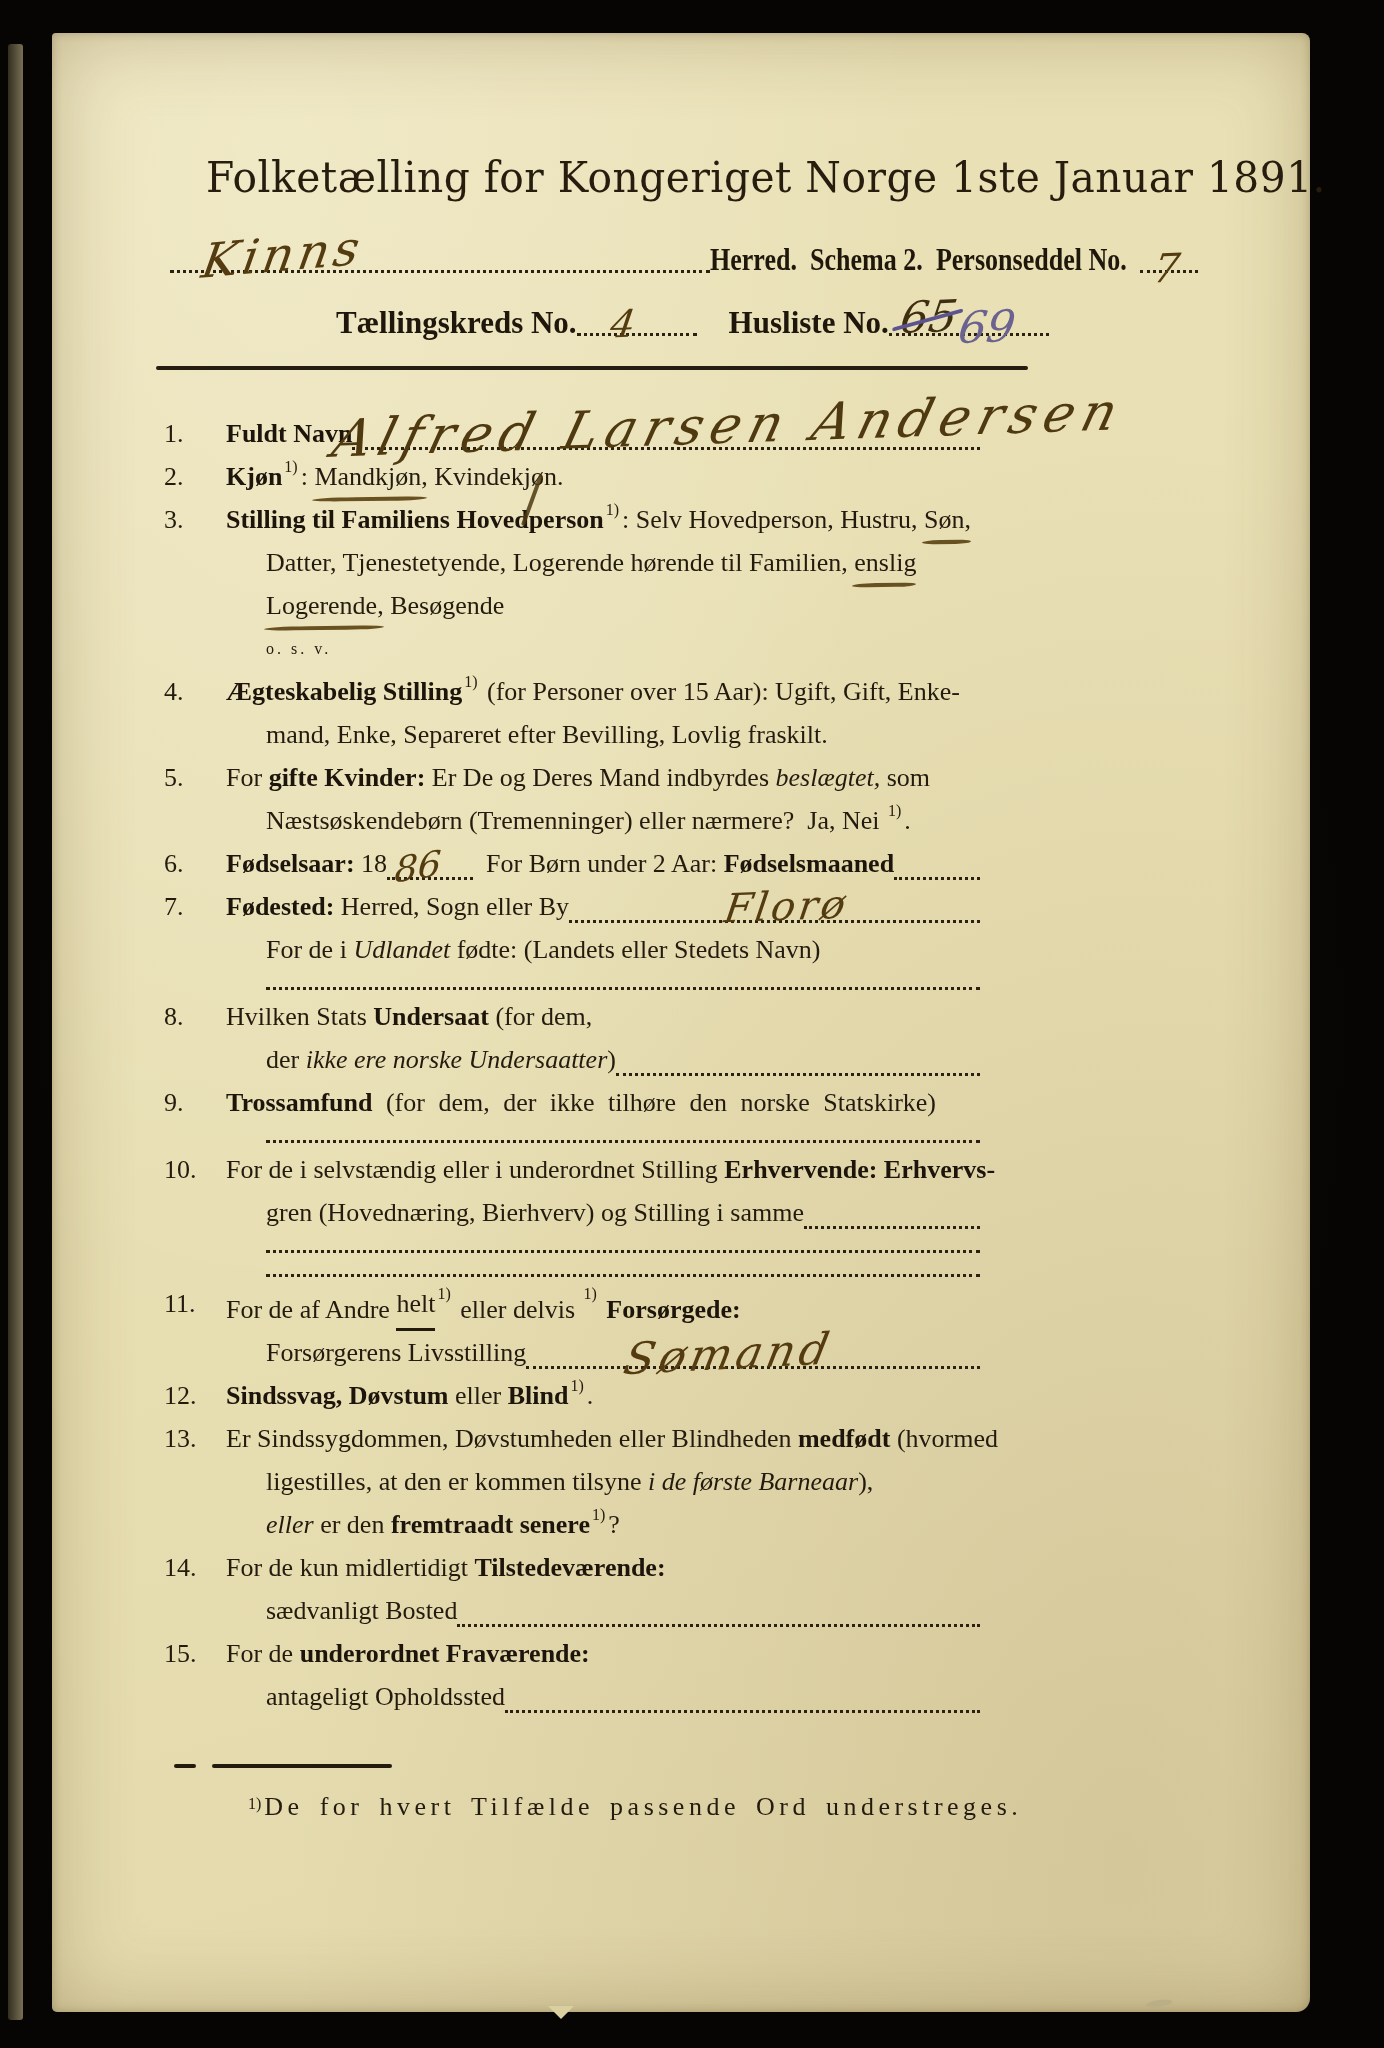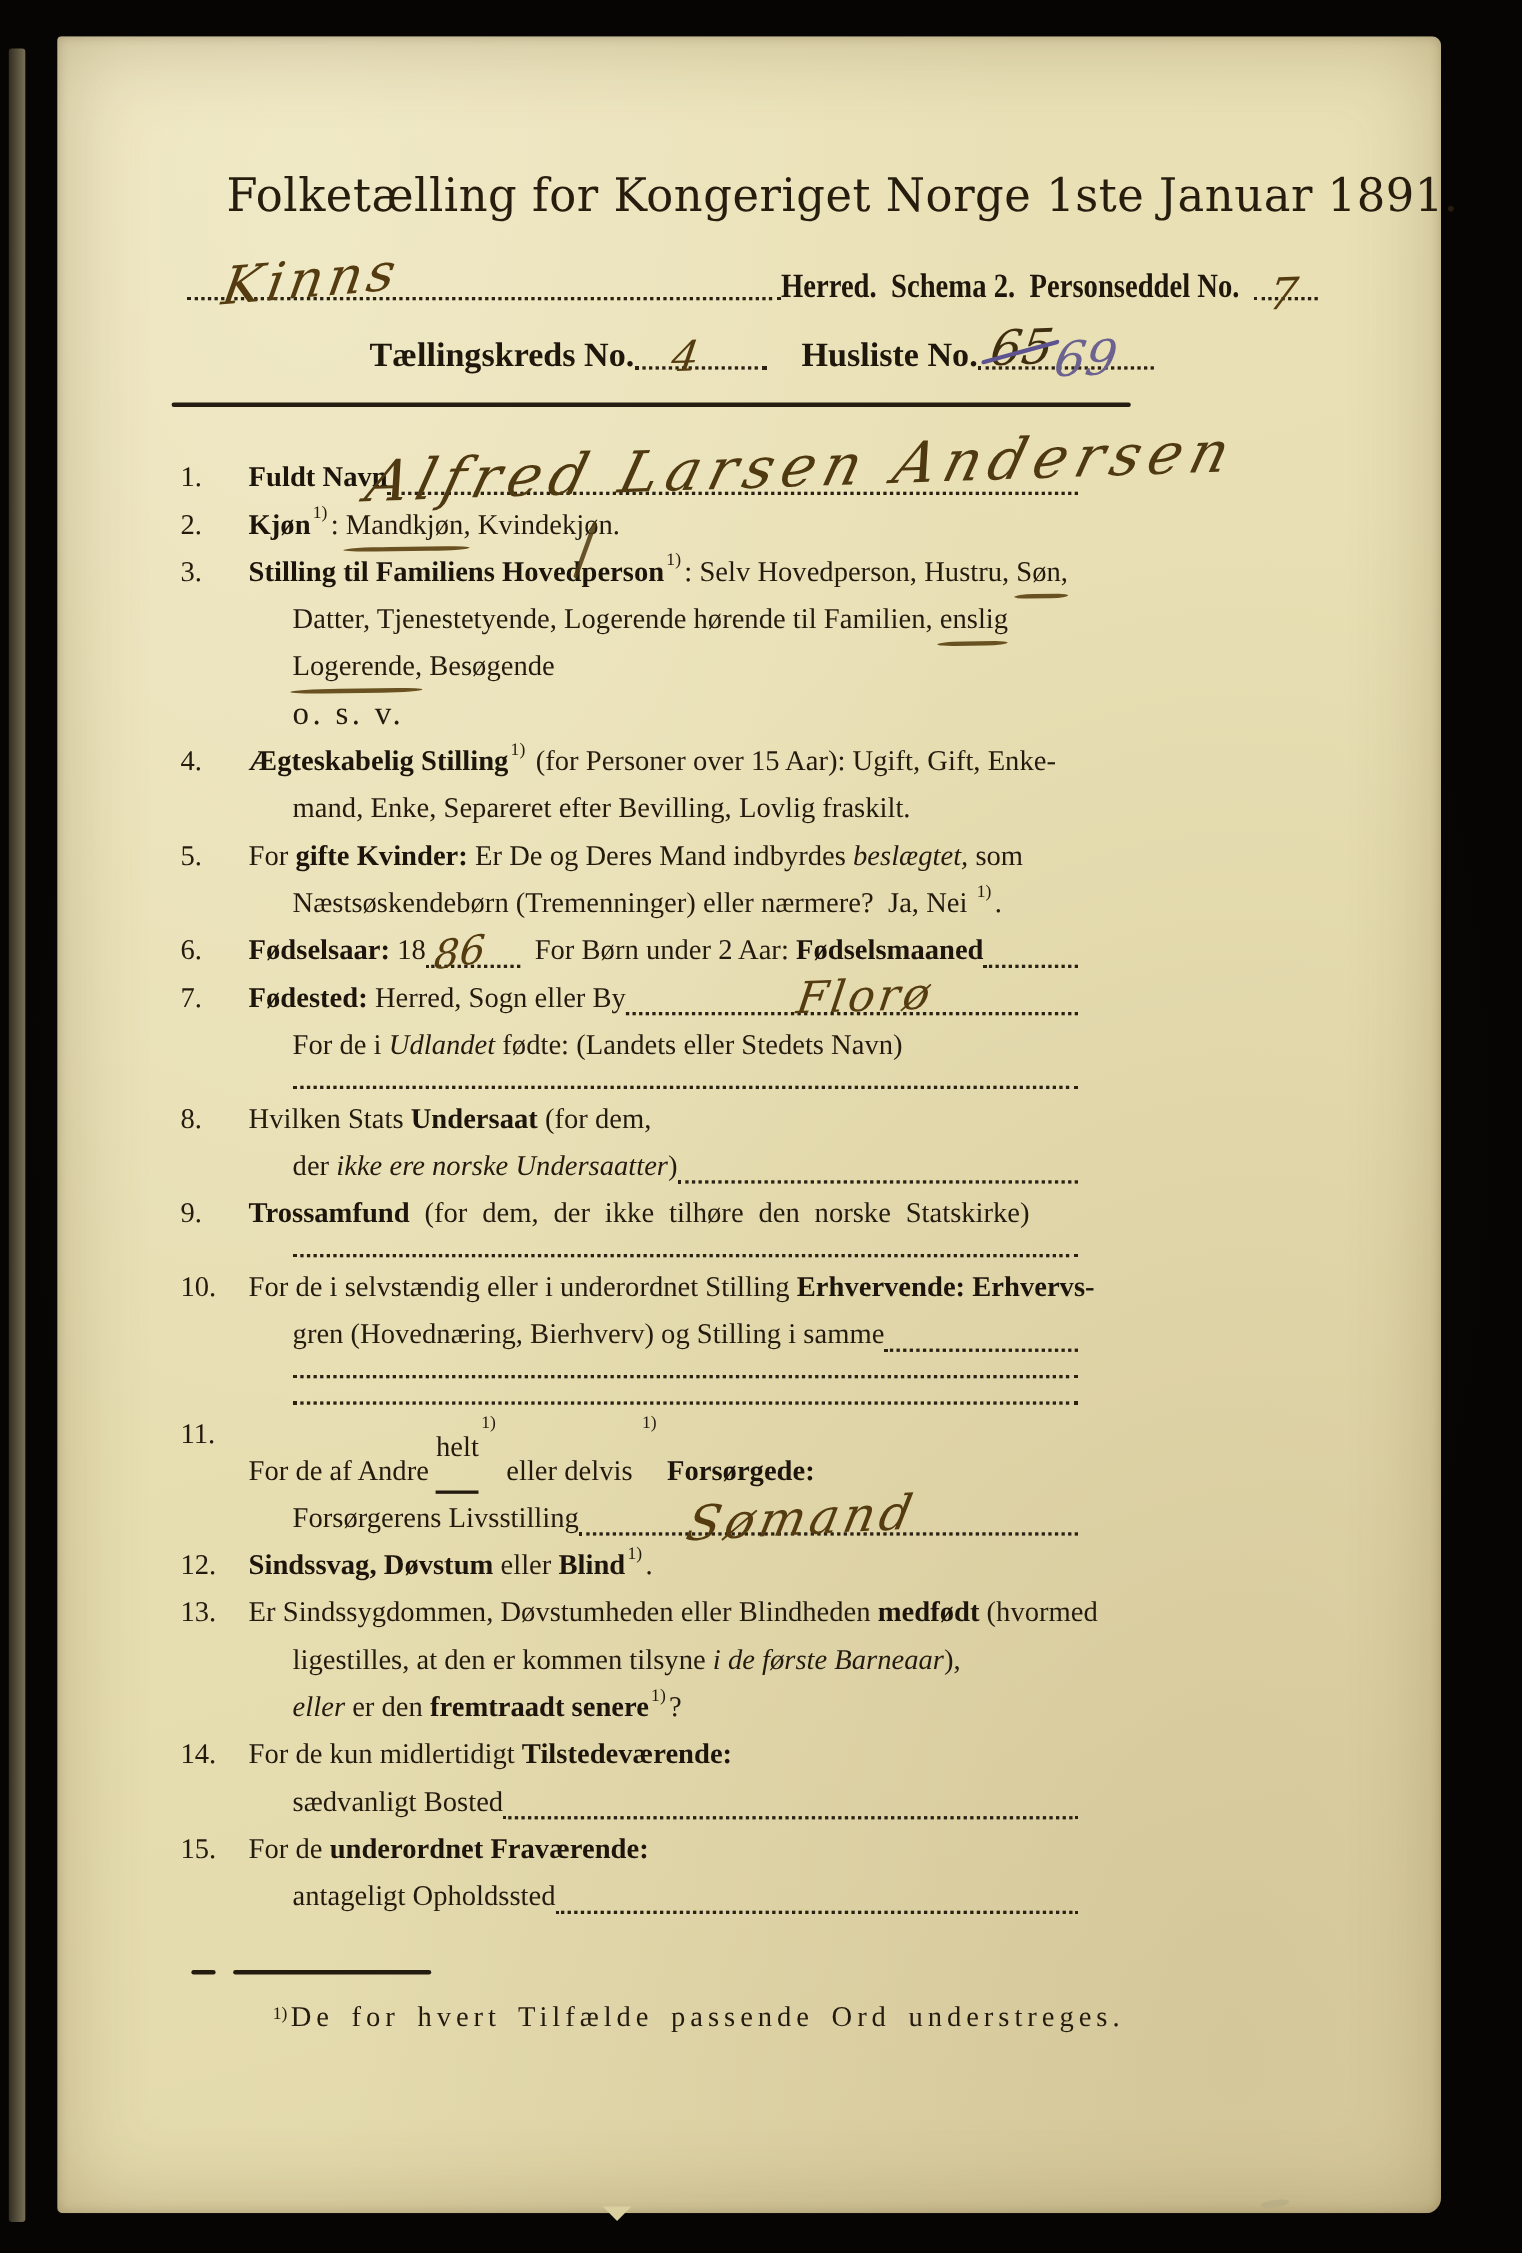--- a/index.html
+++ b/index.html
@@ -47,26 +47,26 @@
   .hw-year{font-size:36px;left:8px;bottom:-8px;transform:skewX(-12deg) rotate(-9deg);}
   .hw-place{font-size:40px;left:38%;bottom:-6px;letter-spacing:3px;}
   .hw-occ{font-size:44px;left:22%;bottom:-10px;letter-spacing:4px;transform:skewX(-14deg) rotate(-3deg);}
   
   .content{margin-left:104px;width:872px;margin-top:42px;position:relative;}
   .row{display:flex;padding-left:8px;padding-right:48px;line-height:43px;font-size:26px;}
   .num{width:62px;flex:0 0 62px;color:#241b0f;}
   .line{flex:1 1 auto;display:flex;align-items:flex-end;min-width:0;}
   .line.ind{margin-left:40px;}
   .line.gap-top{margin-top:12px;}
-  .line.osv{font-size:30px;letter-spacing:3px;}
+  .line.osv{font-size:16px;letter-spacing:3px;}
   .line.wide{word-spacing:7px;align-items:center;}
   .t{white-space:pre;}
   .b{font-weight:bold;color:#1d150b;}
   .i{font-style:italic;}
-  .u{border-bottom:3.5px solid #241b0f;padding-bottom:18px;margin-top:12px;}
+  .u{border-bottom:3.5px solid #241b0f;padding-bottom:3px;}
   .pen{position:relative;}
   .pen::after{content:"";position:absolute;left:-2px;right:0;bottom:-3px;height:4px;
     background:#5d4414;border-radius:60% 30% 50% 40%/100% 60% 100% 60%;
     transform:rotate(-.7deg);opacity:.92;}
   .sup{font-size:16px;line-height:1;align-self:flex-start;margin:4px 3px 0 2px;white-space:pre;}
   .dots{position:relative;border-bottom:3.5px dotted #2a2113;margin-bottom:5px;height:4px;}
   .dots.grow{flex:1 1 auto;}
   .dots.short{width:86px;flex:0 0 86px;}
   
   .foot-rule{margin:46px 0 0 18px;width:230px;height:4px;position:relative;}

